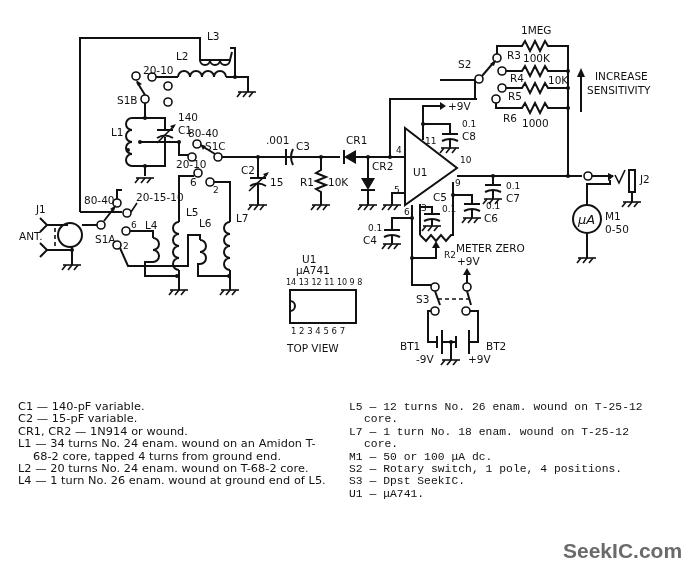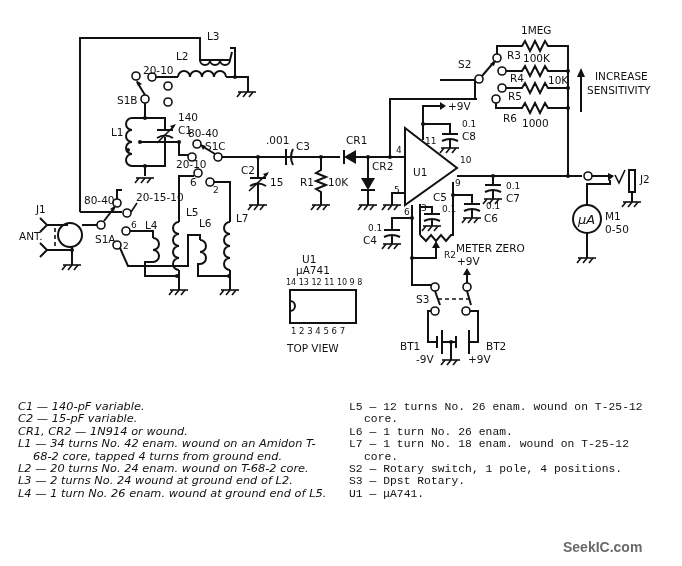--- a/index.html
+++ b/index.html
@@ -8,23 +8,23 @@
   svg text{font-family:"DejaVu Sans",sans-serif;fill:#111;}
   .w{stroke:#111;stroke-width:2;fill:none;}
   .t{stroke:#111;stroke-width:1.6;fill:none;}
   .f{fill:#111;}
   .o{stroke:#111;stroke-width:1.6;fill:#fff;}
   .lbl{font-size:10.5px;}
   .lbls{font-size:9px;}
   .parts{position:absolute;top:401px;font-size:11.3px;line-height:12.4px;letter-spacing:0.05px;}
   .parts .pl{white-space:pre-wrap;}
   .parts .item{padding-left:15px;text-indent:-15px;}
-  #parts-left{left:18px;width:310px;font-style:italic;}
+  #parts-left{left:18px;width:310px;}
   #parts-right{left:349px;width:316px;font-family:Liberation Mono, monospace;}
-  .wm{position:absolute;left:563px;top:539px;font-family:"Liberation Sans",sans-serif;font-weight:bold;font-size:14px;color:#6a6a6a;}
+  .wm{position:absolute;left:563px;top:539px;font-family:"Liberation Sans",sans-serif;font-weight:bold;font-size:21px;color:#6a6a6a;}
 </style>
 </head>
 <body>
 
 <svg id="schem" width="682" height="400" viewBox="0 0 682 400">
 
   <g>
     <polyline class="w" points="80,212 80,38 200,38 200,60 230,60 232,52"></polyline>
     <polyline class="w" points="80,212 122,212"></polyline>
   </g>
@@ -494,27 +494,26 @@
       <line class="t" x1="445" y1="360" x2="441" y2="365"></line>
       <line class="t" x1="451" y1="360" x2="447" y2="365"></line>
       <line class="t" x1="457" y1="360" x2="453" y2="365"></line>
     </g>
 </svg>
 
 <div class="parts" id="parts-left">
     <div class="item pl">C1 — 140-pF variable.</div>
     <div class="item pl">C2 — 15-pF variable.</div>
     <div class="item pl">CR1, CR2 — 1N914 or wound.</div>
-    <div class="item pl">L1 — 34 turns No. 42 enam. wound on an Amidon T-68-2 core, tapped 4 turns from ground end.</div>
+    <div class="item pl">L1 — 34 turns No. 24 enam. wound on an Amidon T-68-2 core, tapped 4 turns from ground end.</div>
     <div class="item pl">L2 — 20 turns No. 24 enam. wound on T-68-2 core.</div>
-    <div class="item pl">L3 — 2 turns No. 24 wound at ground end of L2.</div>
     <div class="item pl">L4 — 1 turn No. 26 enam. wound at ground end of L5.</div>
   </div>
 <div class="parts" id="parts-right">
     <div class="item pl">L5 — 12 turns No. 26 enam. wound on T-25-12 core.</div>
-    <div class="item pl">L6 — 1 turn No. 26 enam.</div>
     <div class="item pl">L7 — 1 turn No. 18 enam. wound on T-25-12 core.</div>
+    <div class="item pl">M1 — 50 or 100 μA dc.</div>
     <div class="item pl">S2 — Rotary switch, 1 pole, 4 positions.</div>
-    <div class="item pl">S3 — Dpst Rotary.</div>
+    <div class="item pl">S3 — Dpst SeekIC.</div>
     <div class="item pl">U1 — μA741.</div>
   </div>
 
 <div class="wm">SeekIC.com</div>
 
 </body></html>

